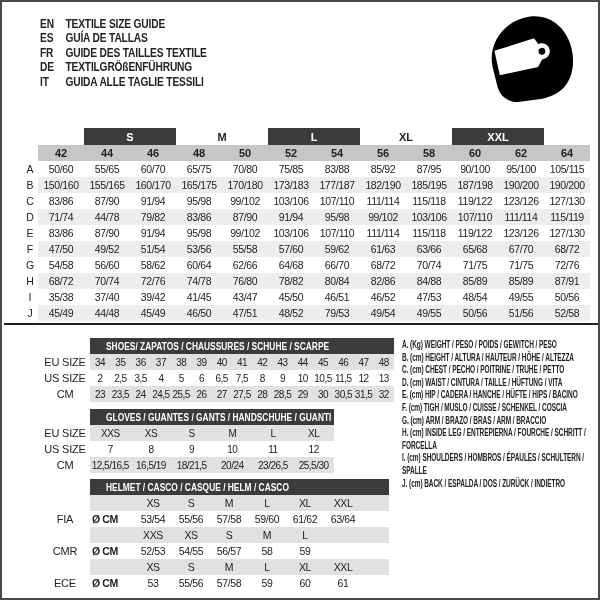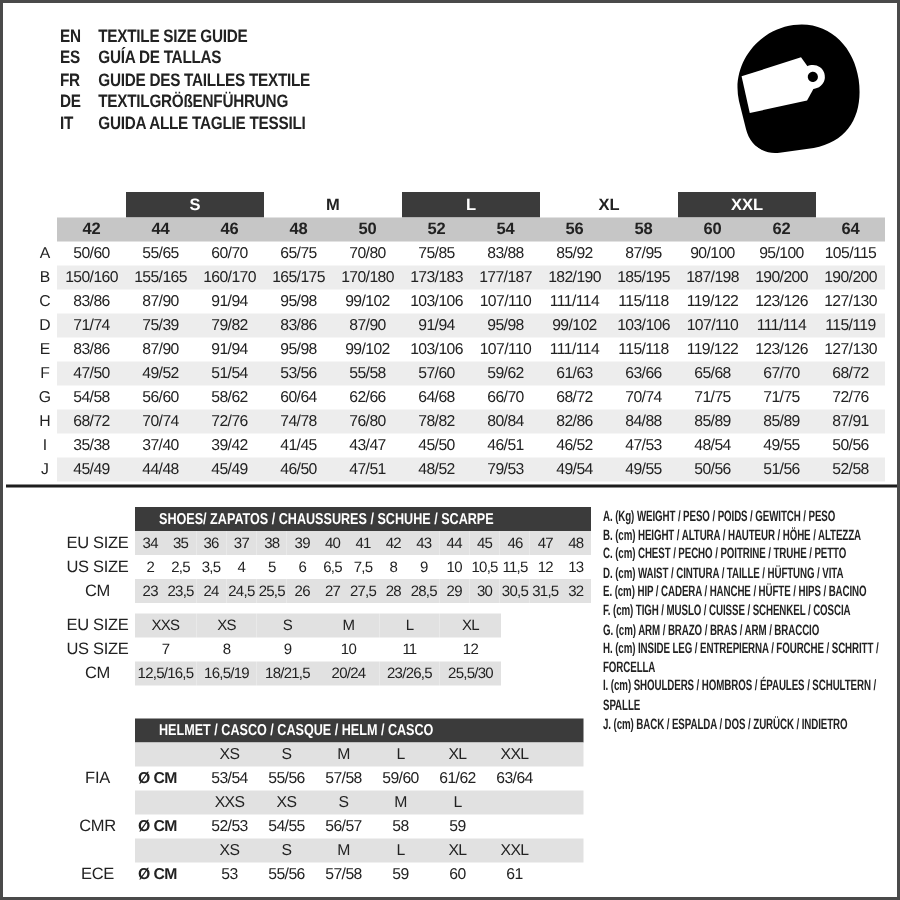--- a/index.html
+++ b/index.html
@@ -173,21 +173,21 @@
           <td class="val">107/110</td>
           <td class="val">111/114</td>
           <td class="val">115/118</td>
           <td class="val">119/122</td>
           <td class="val">123/126</td>
           <td class="val">127/130</td>
         </tr>
         <tr class="alt">
           <td class="rowlbl">D</td>
           <td class="val">71/74</td>
-          <td class="val">75/39</td>
+          <td class="val">44/78</td>
           <td class="val">79/82</td>
           <td class="val">83/86</td>
           <td class="val">87/90</td>
           <td class="val">91/94</td>
           <td class="val">95/98</td>
           <td class="val">99/102</td>
           <td class="val">103/106</td>
           <td class="val">107/110</td>
           <td class="val">111/114</td>
           <td class="val">115/119</td>
@@ -372,20 +372,24 @@
     <colgroup>
       <col style="width:68px">
       <col>
         <col>
         <col>
         <col>
         <col>
         <col>
     </colgroup>
     <tbody>
+      <tr>
+        <td class="lbl"></td>
+        <td class="bar" colspan="6"><span class="cond">GLOVES / GUANTES / GANTS / HANDSCHUHE / GUANTI</span></td>
+      </tr>
     <tr>
           <td class="lbl">EU SIZE</td>
           <td class="g">XXS</td>
           <td class="g">XS</td>
           <td class="g">S</td>
           <td class="g">M</td>
           <td class="g">L</td>
           <td class="g">XL</td>
         </tr>
         <tr>

